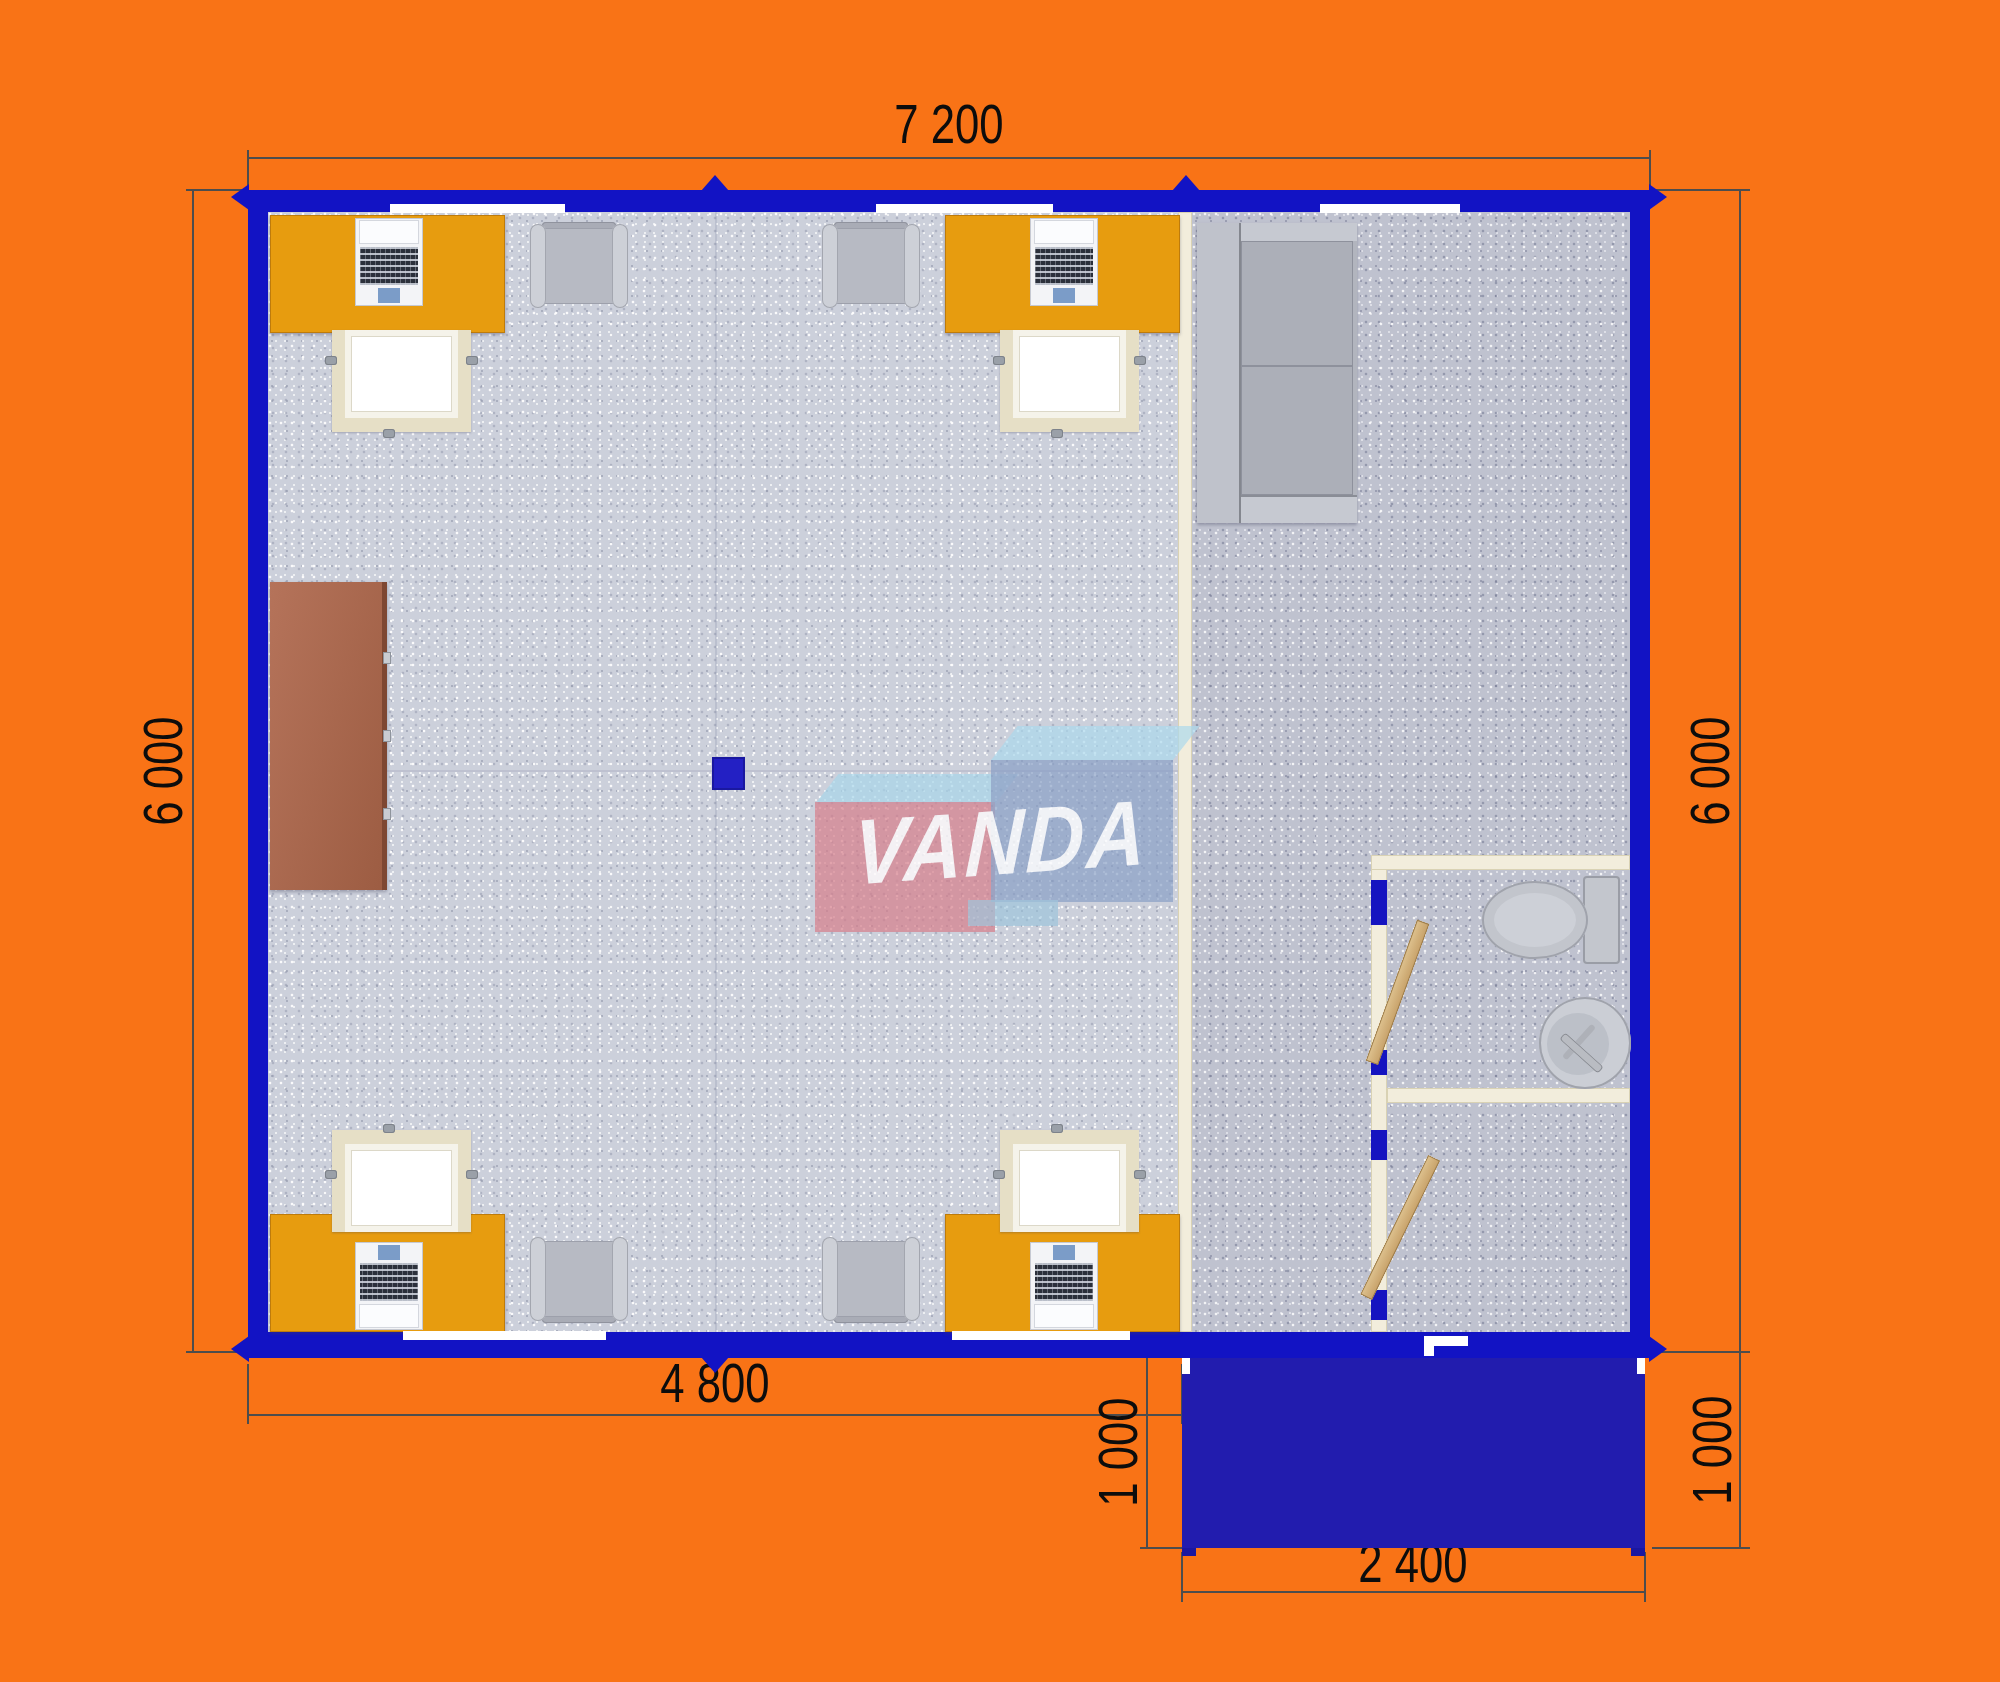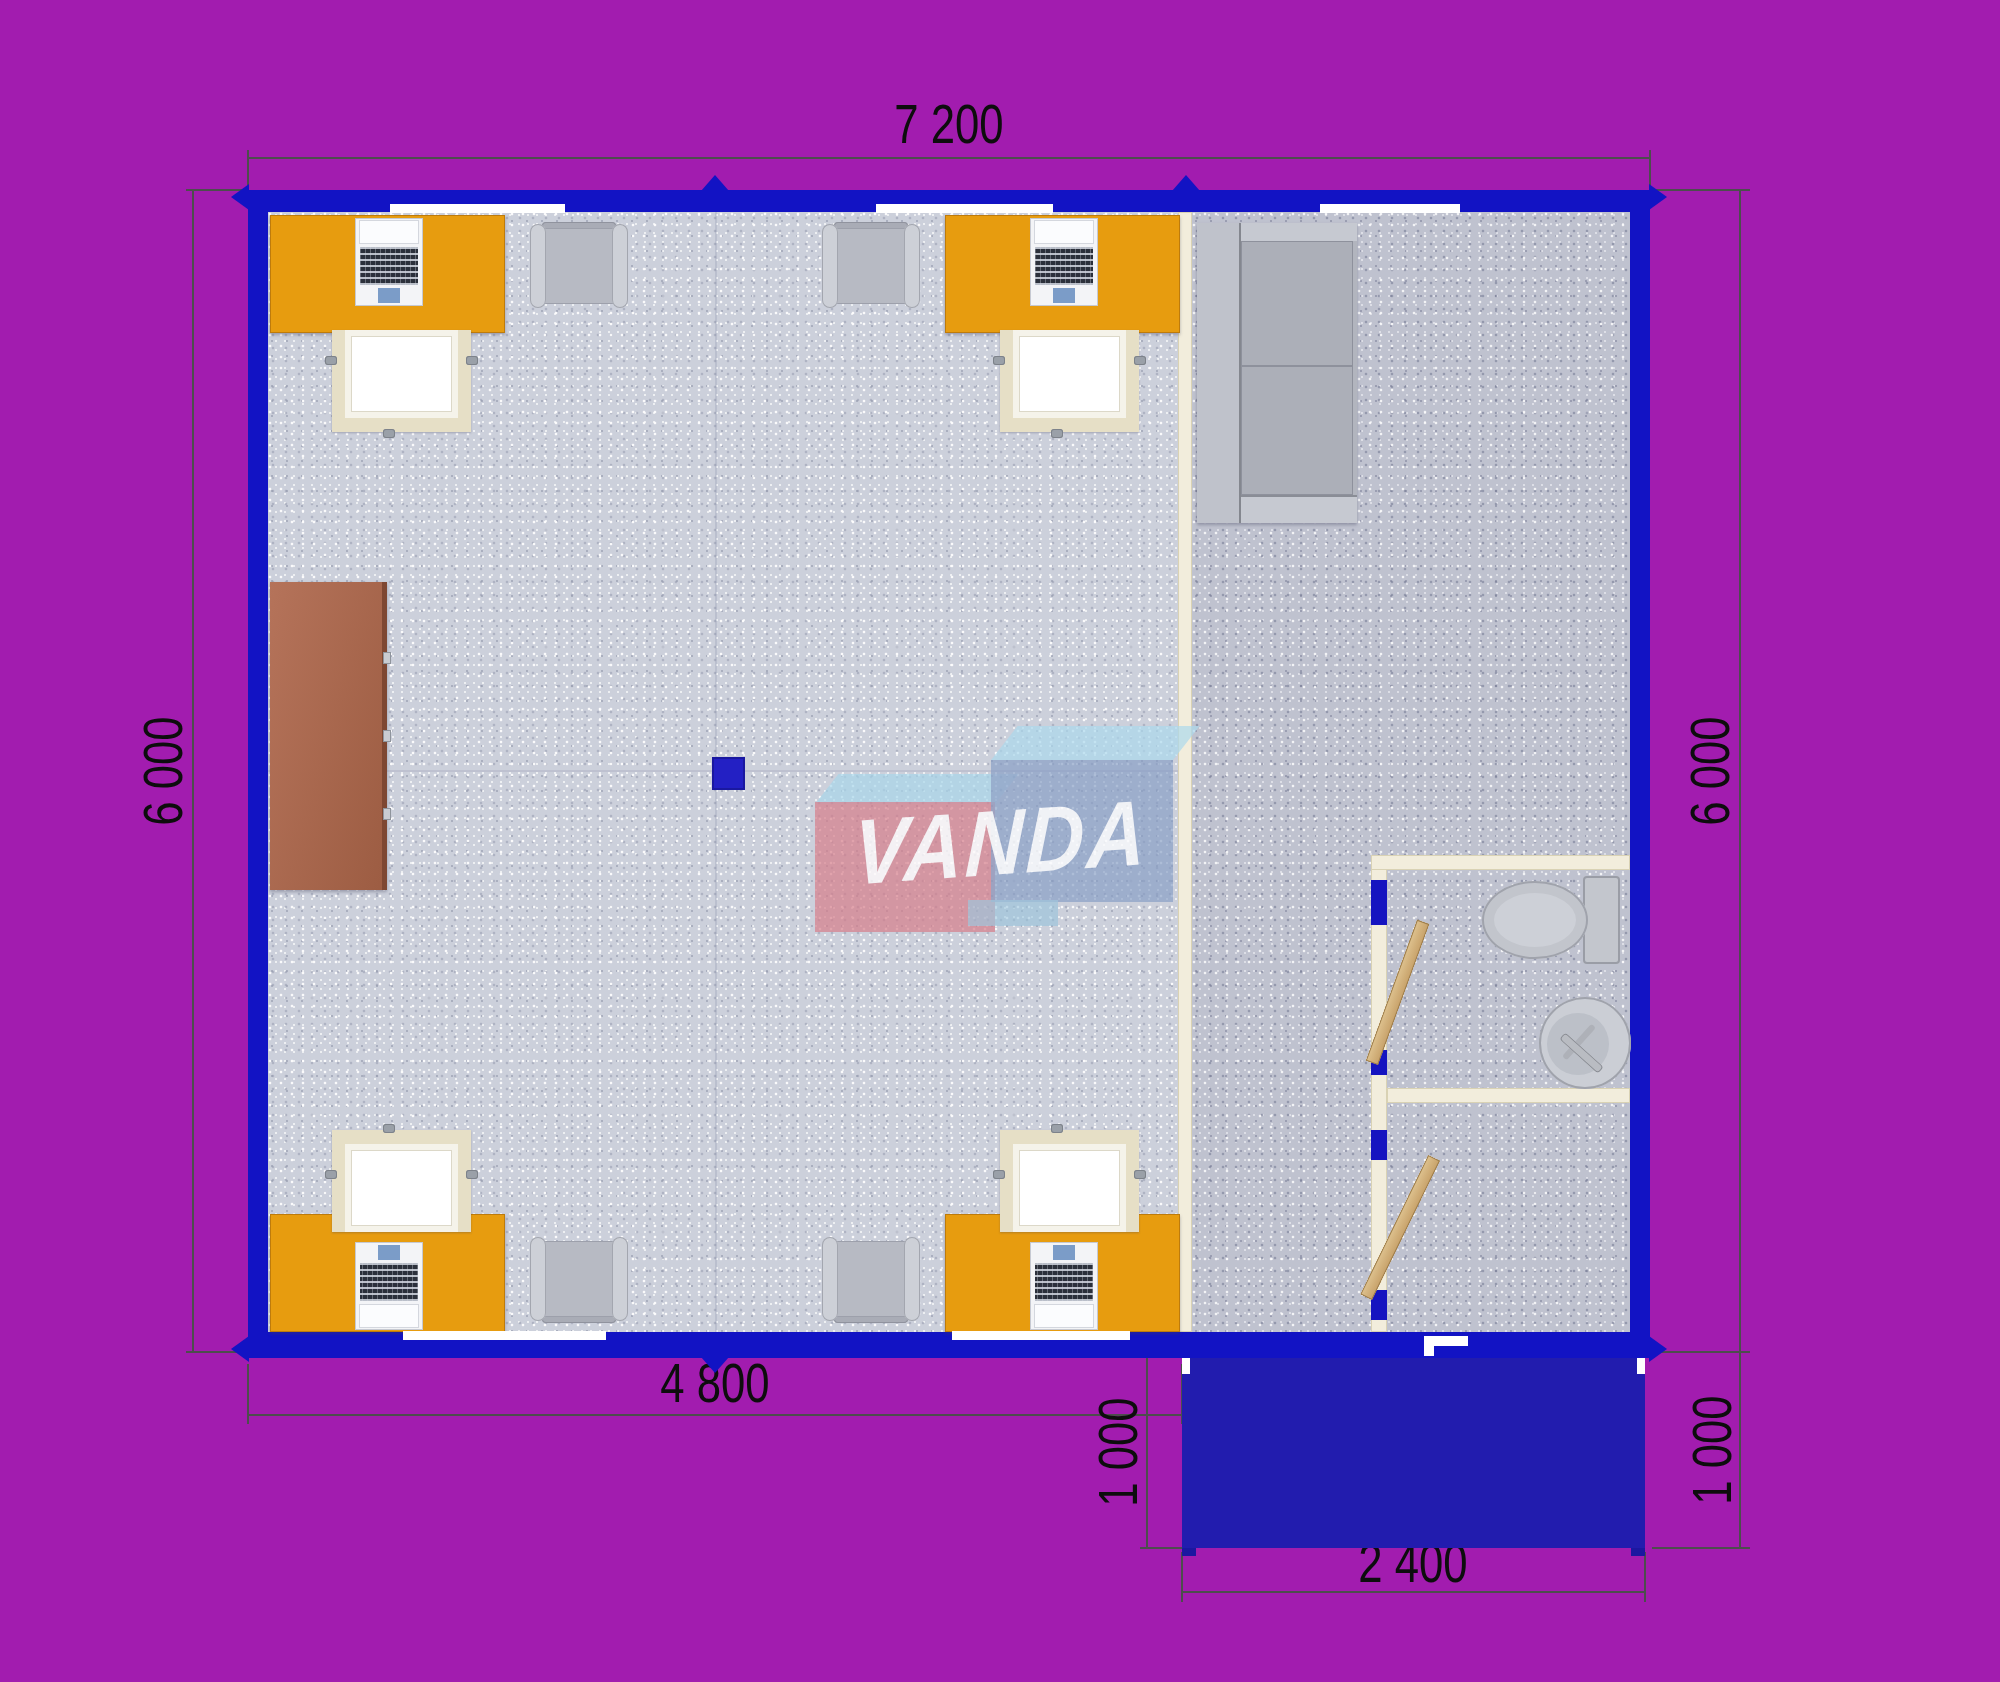--- a/index.html
+++ b/index.html
@@ -1,16 +1,16 @@
 <!DOCTYPE html>
 <html><head>
 <meta charset="utf-8">
 <style>
   html,body{margin:0;padding:0;background:#ffffff;}
-  .plan{position:relative;width:2000px;height:1682px;background:#a21caf;overflow:hidden;
+  .plan{position:relative;width:2000px;height:1682px;background:#f97316;overflow:hidden;
         font-family:"Liberation Sans", sans-serif;}
 
   
   .dline{position:absolute;background:#4d4d4d;}
   .dtext{position:absolute;color:#0d0d0d;font-size:56px;line-height:1;white-space:nowrap;
          transform:translate(-50%,-50%) scaleX(.78);}
   .dtext.vert{transform:translate(-50%,-50%) rotate(-90deg) scaleX(.78);}
   .tick{position:absolute;background:#4d4d4d;}
 
   

